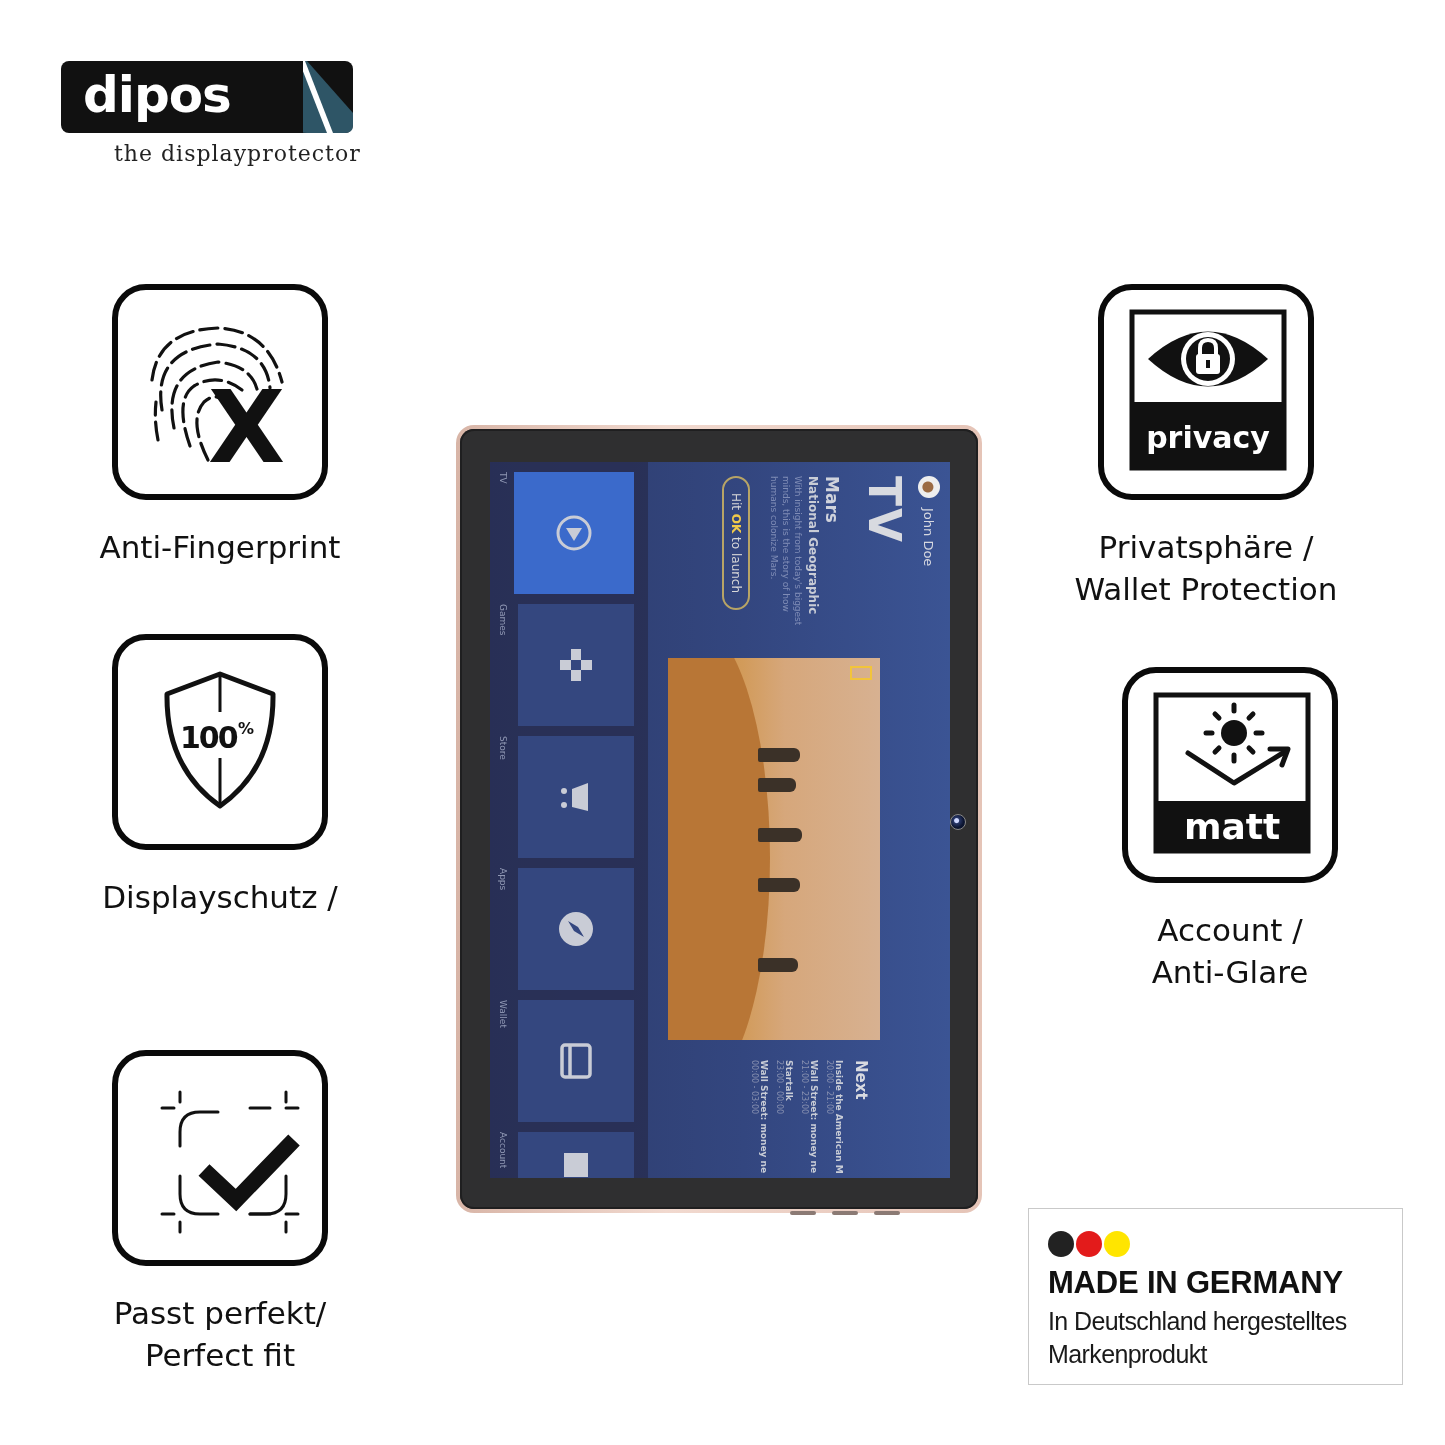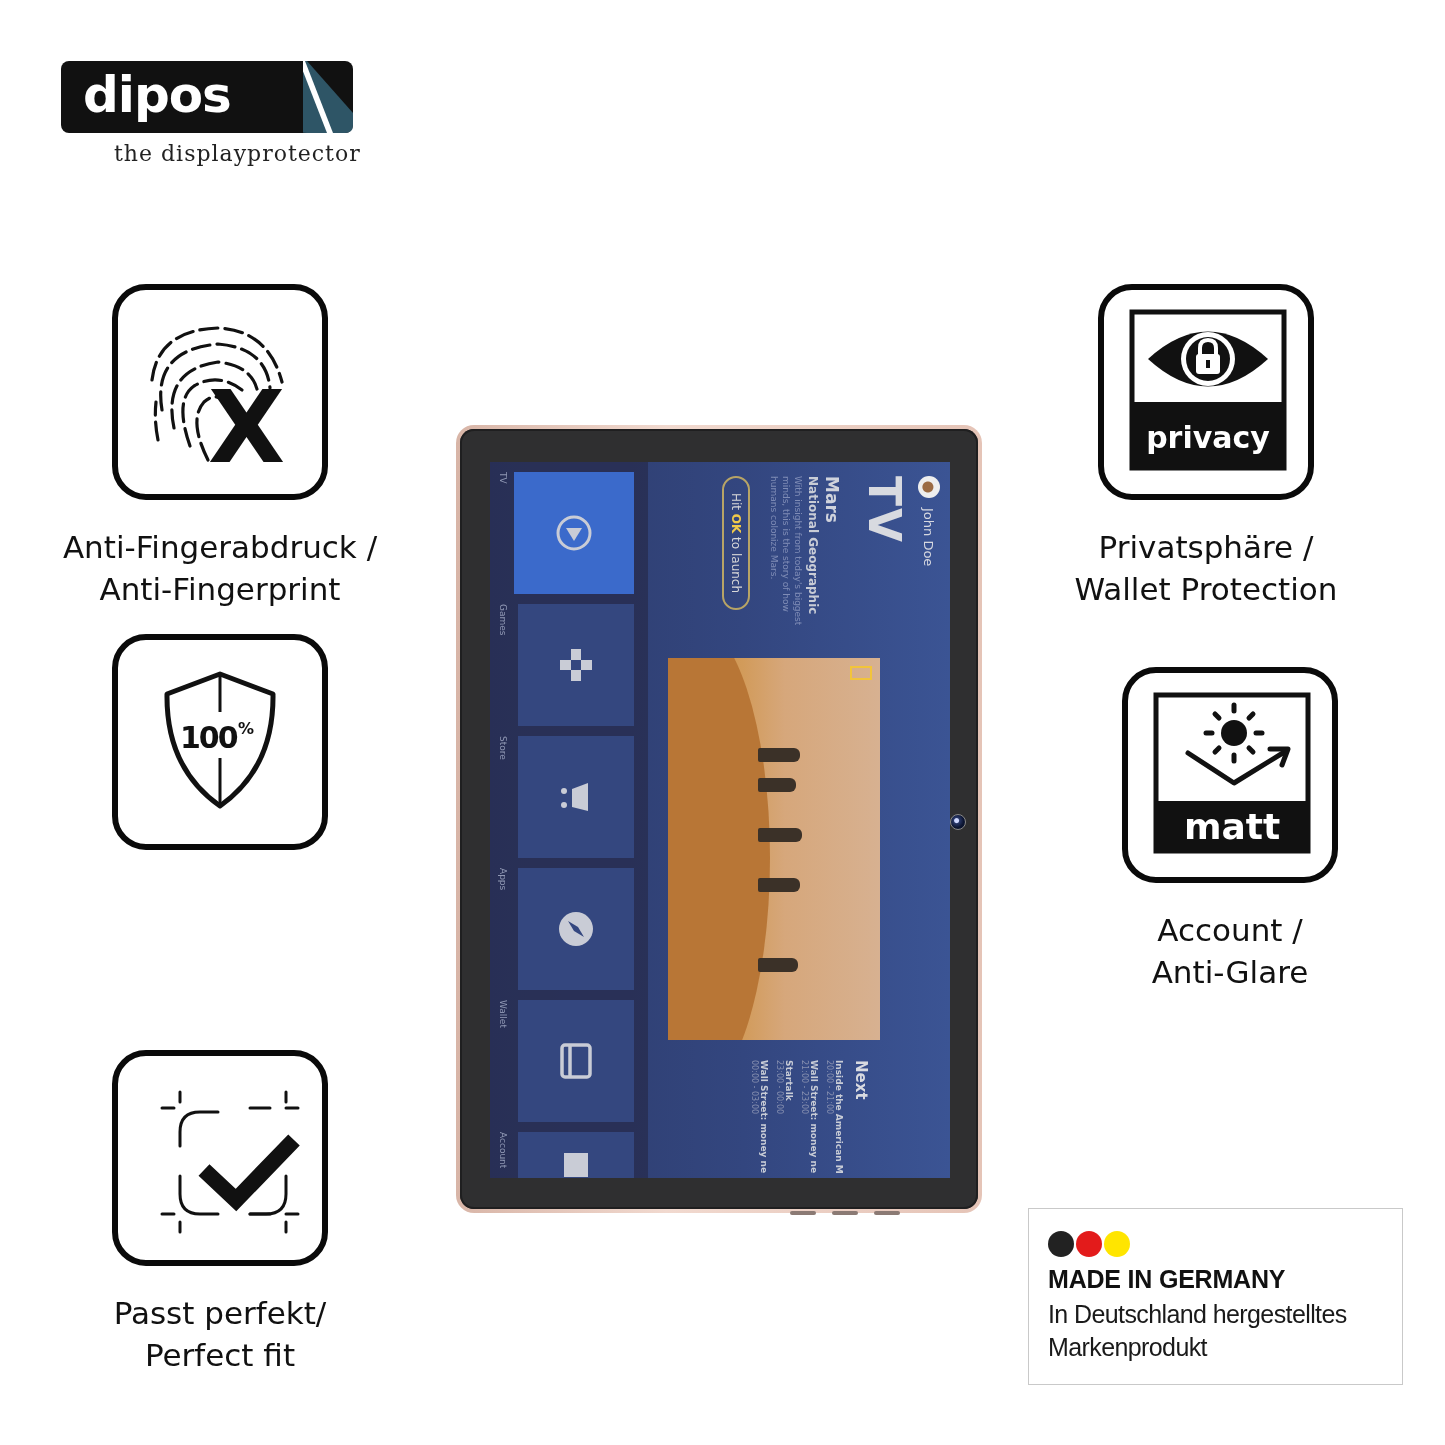--- a/index.html
+++ b/index.html
@@ -59,21 +59,21 @@
 
   .s-nav { position: absolute; left: 0; top: 302px; width: 716px; height: 158px; background: rgba(40,46,82,0.85); }
   .s-tile { position: absolute; top: 14px; width: 122px; height: 116px; background: #34477f; display: flex; align-items: center; justify-content: center; }
   .s-tile.active { background: #3b6acb; top: 14px; height: 120px; }
   .s-tile-label { position: absolute; top: 140px; font-size: 9px; color: #9098b4; }
 
   
   .mig { position: absolute; left: 1028px; top: 1208px; width: 375px; height: 177px; border: 1px solid #c9c9c9; background: #fff; padding: 22px 19px; }
   .dots { display: flex; gap: 2px; height: 26px; }
   .dot { width: 26px; height: 26px; border-radius: 50%; }
-  .mig-title { margin-top: 8px; font-family: "Liberation Sans", sans-serif; font-weight: bold; font-size: 25px; letter-spacing: -0.2px; color: #111; }
+  .mig-title { margin-top: 8px; font-family: "Liberation Sans", sans-serif; font-weight: bold; font-size: 31px; letter-spacing: -0.2px; color: #111; }
   .mig-sub { margin-top: 4px; font-family: "Liberation Sans", sans-serif; font-size: 25px; line-height: 33px; letter-spacing: -0.6px; color: #1a1a1a; }
 </style>
 </head>
 <body>
 
 <div class="logo">
   <div class="logo-plate"></div>
   <div class="logo-word">dipos</div>
   <svg class="logo-peel" viewBox="0 0 60 72">
     <path d="M0 0 L14 0 L60 52 L60 64 Q60 72 52 72 L14 72 Q0 72 0 58 Z" fill="#2e5566"></path>
@@ -91,36 +91,36 @@
         <path d="M44 120 Q34 60 100 54 Q148 58 152 98"></path>
         <path d="M56 138 Q44 80 100 72 Q136 76 140 104"></path>
         <path d="M72 156 Q56 110 76 96 Q100 82 124 100"></path>
         <path d="M90 170 Q70 130 86 112 Q100 100 110 116"></path>
         <path d="M40 150 Q36 130 38 112"></path>
       </g>
       <text x="90" y="172" font-family="DejaVu Sans, sans-serif" font-weight="bold" font-size="100" fill="#111">X</text>
     </svg>
   </div>
   <div class="label">
-    <span>Anti-Fingerabdruck /</span>
     <span>Anti-Fingerprint</span>
   </div>
 </div>
 
 <div class="feature" id="f-screen">
   <div class="tile">
     <svg viewBox="0 0 204 204">
       <path d="M102 34 L155 54 Q156 128 102 166 Q48 128 49 54 Z" fill="none" stroke="#111" stroke-width="5" stroke-linejoin="round"></path>
       <line x1="102" y1="36" x2="102" y2="72" stroke="#111" stroke-width="3"></line>
       <line x1="102" y1="118" x2="102" y2="164" stroke="#111" stroke-width="3"></line>
       <text x="62" y="108" font-family="DejaVu Sans, sans-serif" font-weight="bold" font-size="30" fill="#111" letter-spacing="-2">100</text>
       <text x="120" y="94" font-family="DejaVu Sans, sans-serif" font-weight="bold" font-size="16" fill="#111">%</text>
     </svg>
   </div>
   <div class="label">
+    <span>Displayschutz /</span>
   </div>
 </div>
 
 <div class="feature" id="f-fit">
   <div class="tile">
     <svg viewBox="0 0 204 204">
       <g stroke="#111" stroke-width="3" fill="none" stroke-linecap="round">
         <line x1="44" y1="52" x2="56" y2="52"></line>
           <line x1="62" y1="36" x2="62" y2="46"></line>
         <line x1="132" y1="52" x2="152" y2="52"></line>

